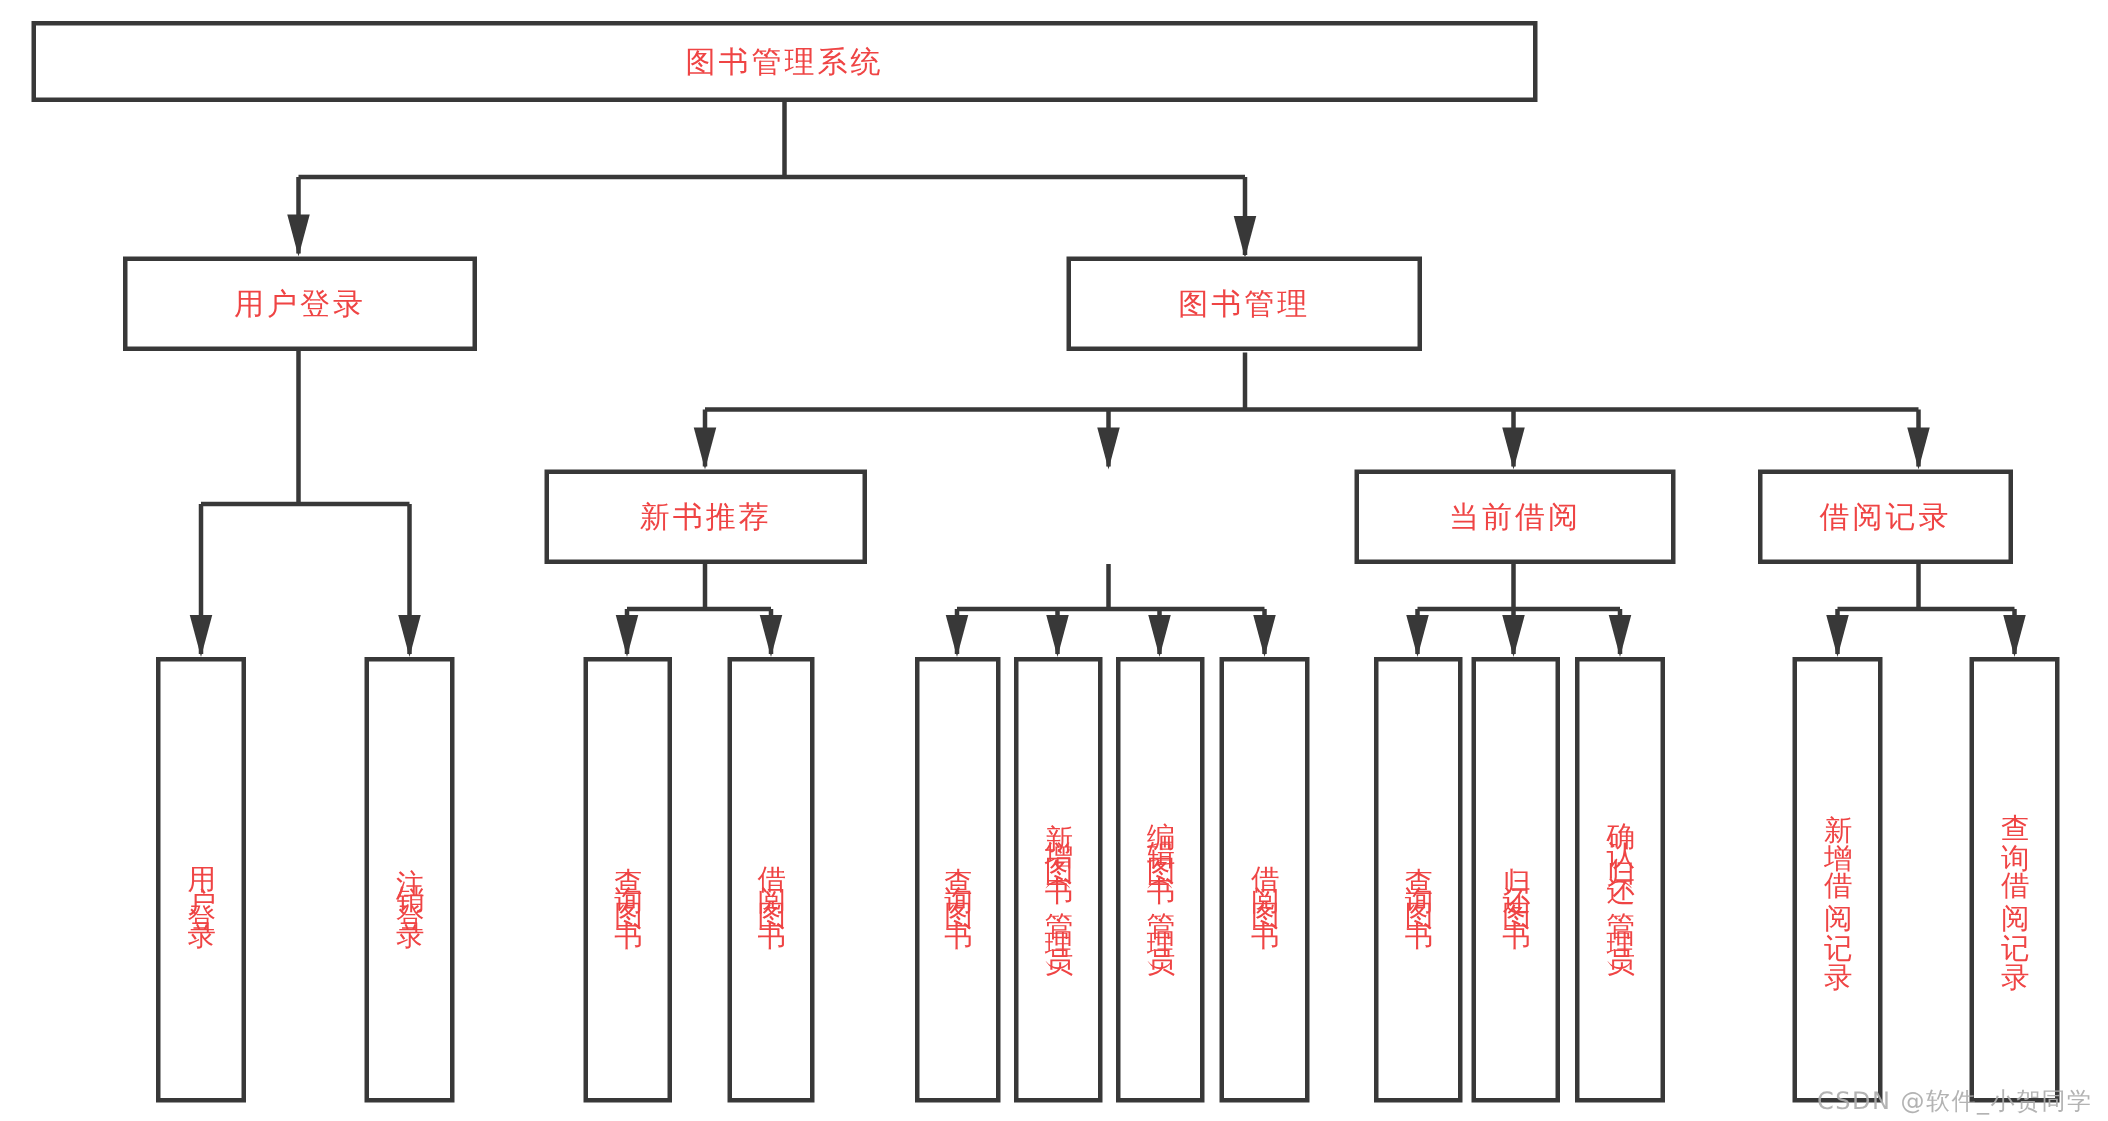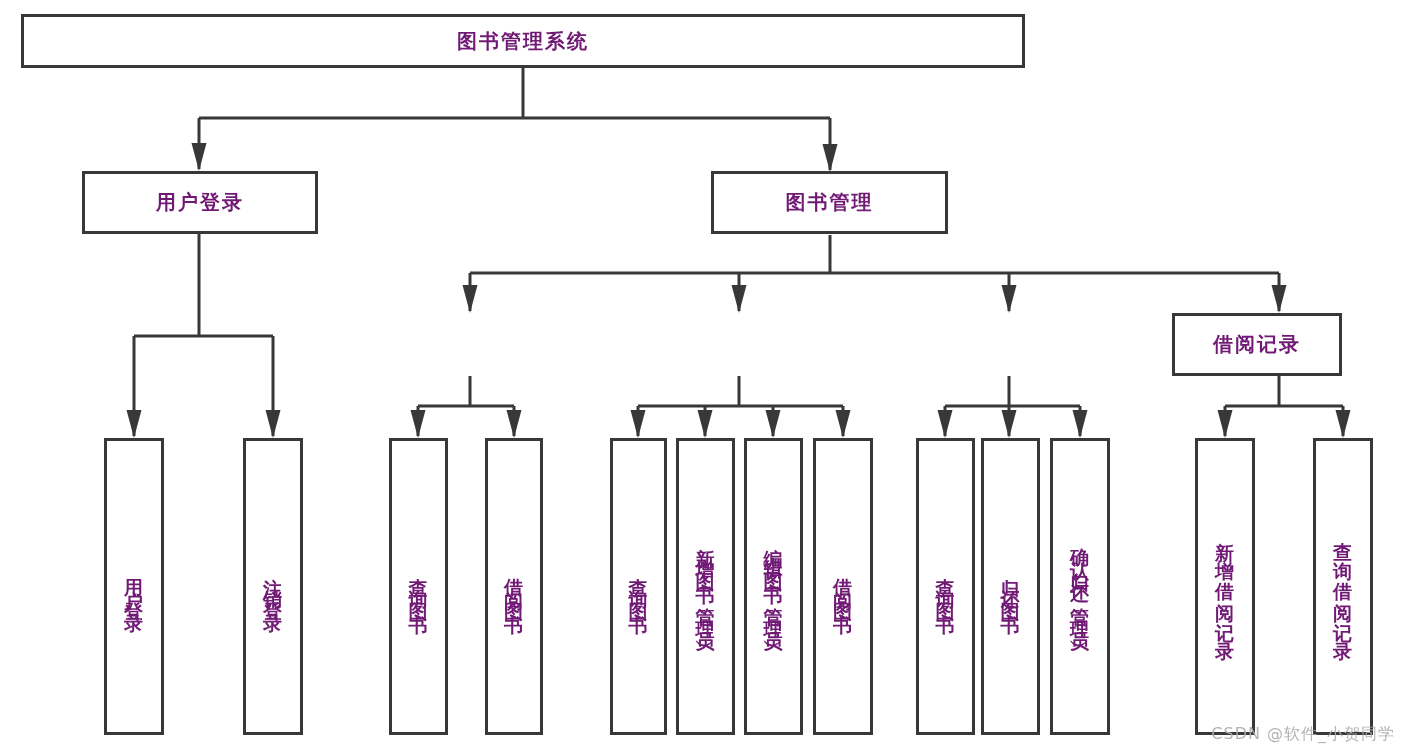--- a/index.html
+++ b/index.html
@@ -12,26 +12,25 @@
   }
   svg.connectors { position:absolute; left:0; top:0; z-index:1; }
   svg.connectors .line  { stroke:#383838; stroke-width:3; fill:none; }
   svg.connectors .arrow { fill:#383838; stroke:none; }
 
   .node {
     position:absolute;
     box-sizing:border-box;
     background:#ffffff;
     border:3px solid #383838;
-    color:#701a75;
+    color:#ef4444;
     display:flex;
     align-items:center;
     justify-content:center;
     z-index:2;
-    font-weight:bold;
   }
   .node.h { font-size:20px; letter-spacing:2px; white-space:nowrap; }
   .node.v {
     font-size:19px;
     writing-mode:vertical-rl;
     text-orientation:mixed;
     letter-spacing:12px;
     line-height:1;
   }
   .node.v.sp-wide { letter-spacing:20px; }
@@ -99,20 +98,22 @@
       <polygon class="arrow" points="1217.5,410 1232.5,410 1225,438"></polygon>
       <polygon class="arrow" points="1335.5,410 1350.5,410 1343,438"></polygon>
     </g>
   </svg>
 
   <div class="node h" style="left:21px;top:14px;width:1004px;height:54px">图书管理系统</div>
 
   <div class="node h" style="left:82px;top:171px;width:236px;height:63px">用户登录</div>
   <div class="node h" style="left:711px;top:171px;width:237px;height:63px">图书管理</div>
 
+  <div class="node h" style="left:363px;top:313px;width:215px;height:63px">新书推荐</div>
+  <div class="node h" style="left:903px;top:313px;width:214px;height:63px">当前借阅</div>
   <div class="node h" style="left:1172px;top:313px;width:170px;height:63px">借阅记录</div>
 
   <div class="node v" style="left:104px;top:438px;width:60px;height:297px">用户登录</div>
   <div class="node v" style="left:243px;top:438px;width:60px;height:297px">注销登录</div>
 
   <div class="node v" style="left:389px;top:438px;width:59px;height:297px">查询图书</div>
   <div class="node v" style="left:485px;top:438px;width:58px;height:297px">借阅图书</div>
 
   <div class="node v" style="left:610px;top:438px;width:57px;height:297px">查询图书</div>
   <div class="node v" style="left:676px;top:438px;width:59px;height:297px">新增图书（管理员）</div>

